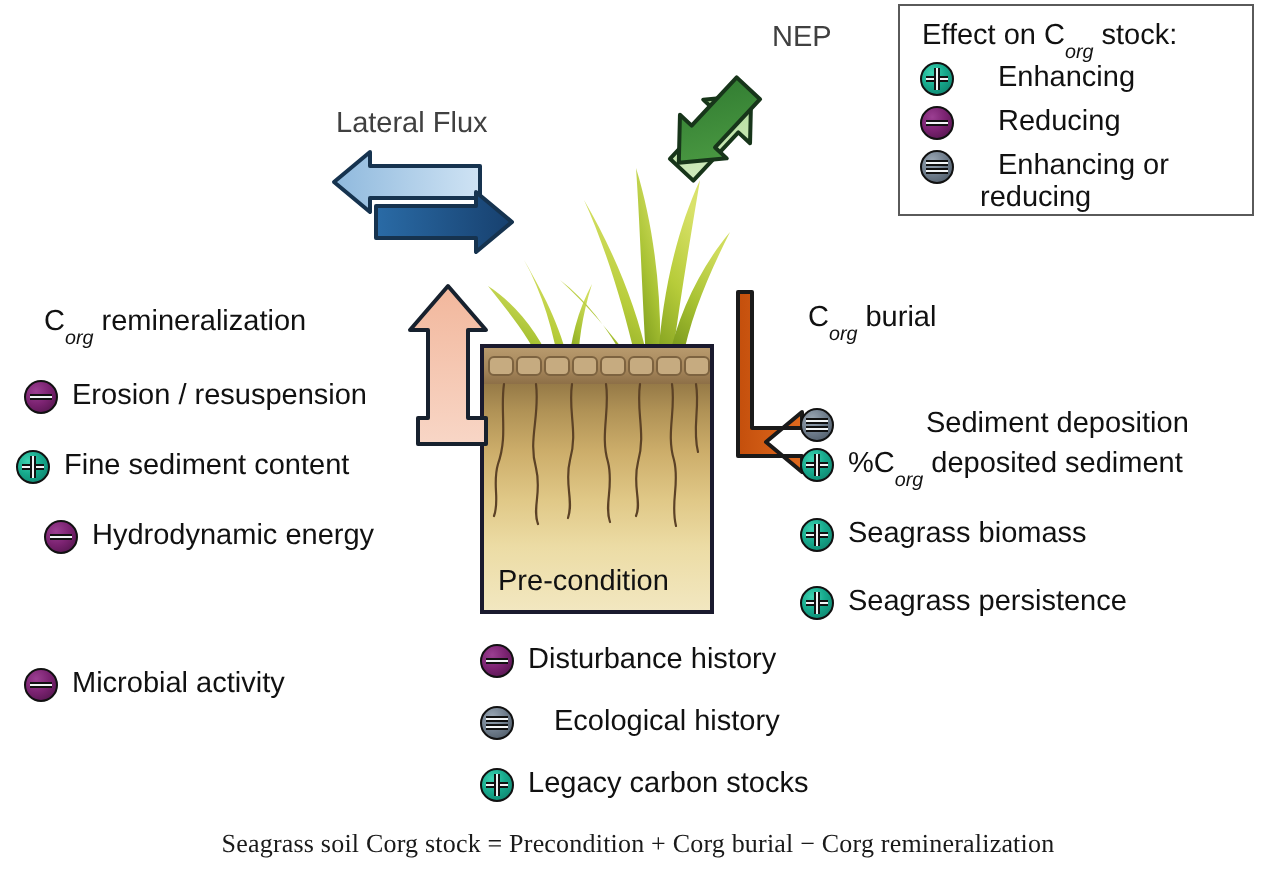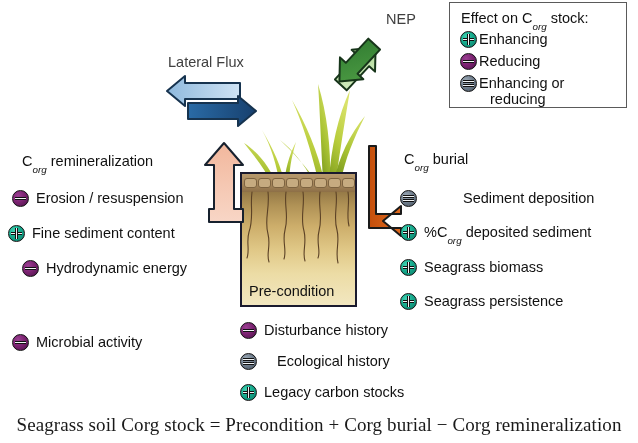--- a/index.html
+++ b/index.html
@@ -33,21 +33,21 @@
 
   
   .row{position:absolute;display:flex;align-items:center;gap:7px;white-space:nowrap;
        font-size:14.5px;line-height:1;}
   .row .txt{display:inline-block;}
 
   
   #legend{position:absolute;left:449px;top:2px;width:178px;height:106px;
           border:1.6px solid #5a5a5a;background:#ffffff;box-sizing:border-box;}
   #legend .ltitle{position:absolute;left:11px;top:7px;font-size:14.5px;white-space:nowrap;}
-  #legend .lrow{position:absolute;left:10px;display:flex;align-items:center;gap:2px;
+  #legend .lrow{position:absolute;left:10px;display:flex;align-items:center;gap:22px;
                 font-size:14.5px;white-space:nowrap;line-height:1;}
   #legend .cont{position:absolute;left:40px;font-size:14.5px;white-space:nowrap;}
 
   
   #sedbox{position:absolute;left:240px;top:172px;width:117px;height:135px;
           box-sizing:border-box;border:2.2px solid #1a1a2e;
           background:linear-gradient(180deg,
              #6b5533 0%, #8a6f40 9%, #b09256 24%, #cdae6b 40%,
              #e0c887 58%, #ecdca5 76%, #f2e7c0 100%);}
   #precond{position:absolute;left:249px;top:283px;font-size:14.5px;color:#111;
@@ -59,21 +59,21 @@
            overflow:hidden;}
   #rhizome .seg{position:absolute;top:4px;height:10px;width:13px;
                 background:#c6ab80;border:1px solid #7d6340;border-radius:3px;
                 box-sizing:border-box;}
 
   
   svg.ov{position:absolute;left:0;top:0;width:638px;height:443px;overflow:visible;}
 
   
   #equation{position:absolute;left:2px;top:414px;width:634px;text-align:center;
-            font-family:"Liberation Serif", serif;font-size:19px;color:#1a1a1a;
+            font-family:"Liberation Serif", serif;font-size:13px;color:#1a1a1a;
             white-space:nowrap;letter-spacing:0.1px;}
 </style>
 </head>
 <body>
 
 <div class="stage">
 
   <svg class="ov" viewBox="0 0 638 443">
     <defs>
       <linearGradient id="bladeA" x1="0" y1="1" x2="0.3" y2="0">
@@ -248,21 +248,21 @@
   </div>
   <div class="row" style="left:12px;top:294px;margin-top:40px;">
     <span class="badge minus">
         <i class="hbar"></i>
       </span>
     <span class="txt">Microbial activity</span>
   </div>
 
   <div class="hdr" style="left:404px;top:152px;"><span>C</span><sub>org</sub><span> burial</span></div>
 
-  <div class="row" style="left:400px;top:190px;gap:46px;">
+  <div class="row" style="left:400px;top:204px;gap:46px;">
     <span class="badge both">
         <i class="hbar"></i>
         <i class="hbar2"></i>
       </span>
     <span class="txt">Sediment deposition</span>
   </div>
   <div class="row" style="left:400px;top:224px;">
     <span class="badge plus">
         <i class="hbar"></i>
         <i class="vbar"></i>

